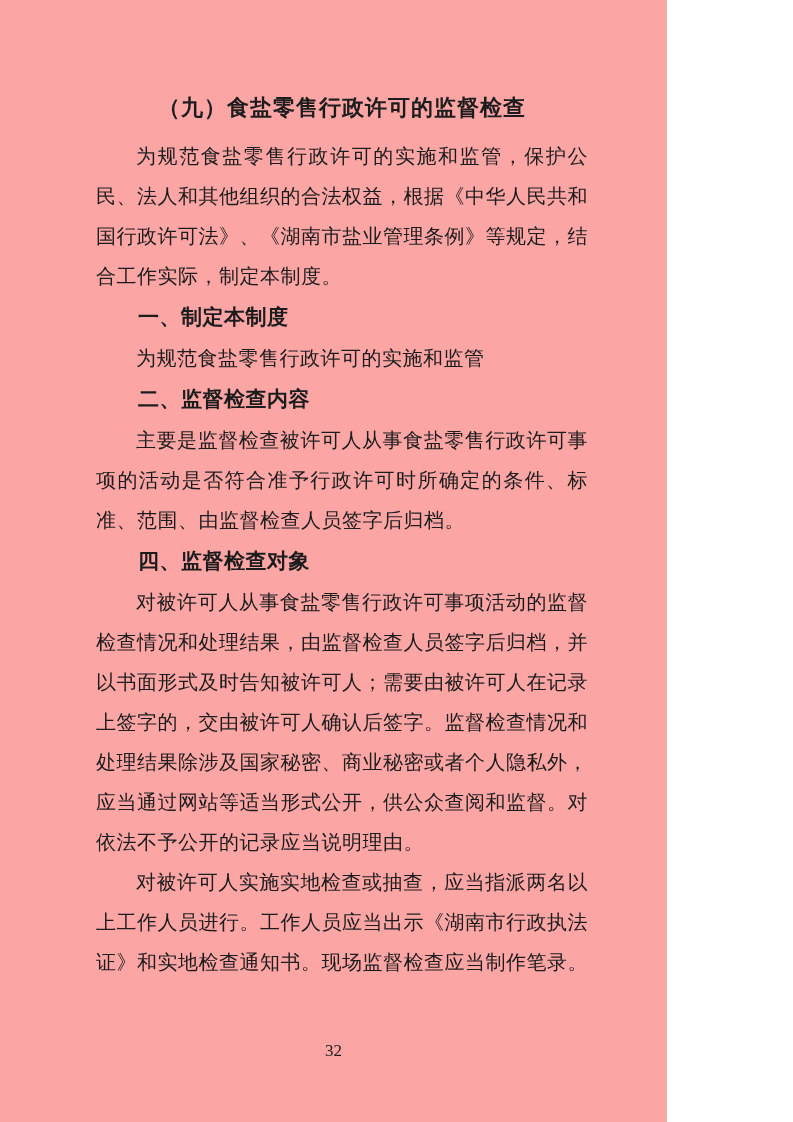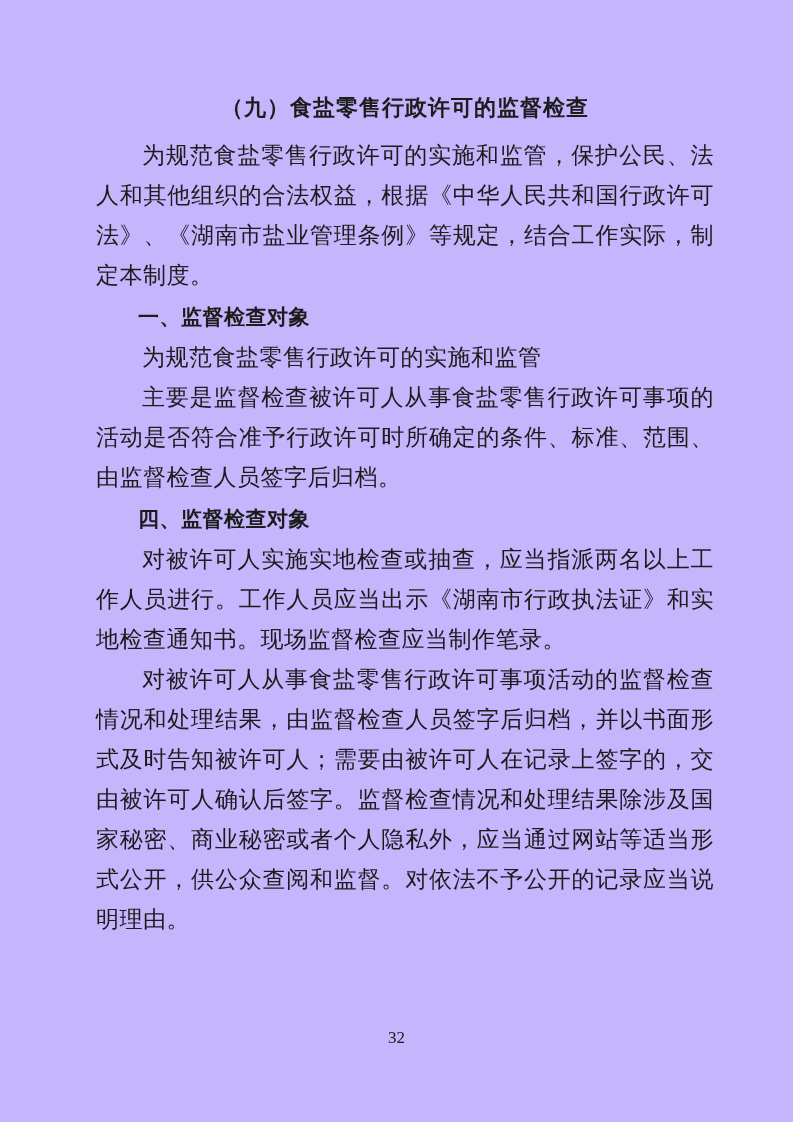--- a/index.html
+++ b/index.html
@@ -2,76 +2,77 @@
 <html lang="zh"><head>
 <meta charset="utf-8">
 <style>
   html, body {
     margin: 0;
     padding: 0;
     background: #ffffff;
   }
   .page {
     position: relative;
-    width: 793px;
+    width: 667px;
     height: 1122px;
-    background: #c4b5fd;
+    background: #fca5a5;
     color: #1c1c1c;
     font-family: "Liberation Serif", "DejaVu Serif", serif;
     box-sizing: border-box;
     padding: 88px 79px 0 96px;
     overflow: hidden;
   }
   .doc-title {
     font-size: 22px;
     line-height: 40px;
     font-weight: bold;
     text-align: center;
     margin: 0 0 8px 0;
     letter-spacing: 1px;
   }
   .para {
-    font-size: 23px;
+    font-size: 20px;
     line-height: 40px;
     text-align: justify;
     text-justify: inter-character;
     text-indent: 2em;
     margin: 0;
     letter-spacing: 0.5px;
   }
   .heading {
     font-family: "Liberation Sans", "DejaVu Sans", sans-serif;
     font-size: 21px;
     line-height: 40px;
     font-weight: bold;
     text-indent: 2em;
     margin: 1px 0;
     letter-spacing: 0.5px;
   }
   .page-number {
     position: absolute;
-    bottom: 74px;
+    bottom: 61px;
     left: 0;
     width: 100%;
     text-align: center;
     font-size: 17px;
     line-height: 20px;
     color: #1c1c1c;
   }
 </style>
 </head>
 <body>
 
 <div class="page">
   <h1 class="doc-title">（九）食盐零售行政许可的监督检查</h1>
 
   <div>
       <div class="para">为规范食盐零售行政许可的实施和监管，保护公民、法人和其他组织的合法权益，根据《中华人民共和国行政许可法》、《湖南市盐业管理条例》等规定，结合工作实际，制定本制度。</div>
-      <div class="heading">一、监督检查对象</div>
+      <div class="heading">一、制定本制度</div>
       <div class="para">为规范食盐零售行政许可的实施和监管</div>
+      <div class="heading">二、监督检查内容</div>
       <div class="para">主要是监督检查被许可人从事食盐零售行政许可事项的活动是否符合准予行政许可时所确定的条件、标准、范围、由监督检查人员签字后归档。</div>
       <div class="heading">四、监督检查对象</div>
+      <div class="para">对被许可人从事食盐零售行政许可事项活动的监督检查情况和处理结果，由监督检查人员签字后归档，并以书面形式及时告知被许可人；需要由被许可人在记录上签字的，交由被许可人确认后签字。监督检查情况和处理结果除涉及国家秘密、商业秘密或者个人隐私外，应当通过网站等适当形式公开，供公众查阅和监督。对依法不予公开的记录应当说明理由。</div>
       <div class="para">对被许可人实施实地检查或抽查，应当指派两名以上工作人员进行。工作人员应当出示《湖南市行政执法证》和实地检查通知书。现场监督检查应当制作笔录。</div>
-      <div class="para">对被许可人从事食盐零售行政许可事项活动的监督检查情况和处理结果，由监督检查人员签字后归档，并以书面形式及时告知被许可人；需要由被许可人在记录上签字的，交由被许可人确认后签字。监督检查情况和处理结果除涉及国家秘密、商业秘密或者个人隐私外，应当通过网站等适当形式公开，供公众查阅和监督。对依法不予公开的记录应当说明理由。</div>
     </div>
 
   <div class="page-number">32</div>
 </div>
 
 </body></html>

